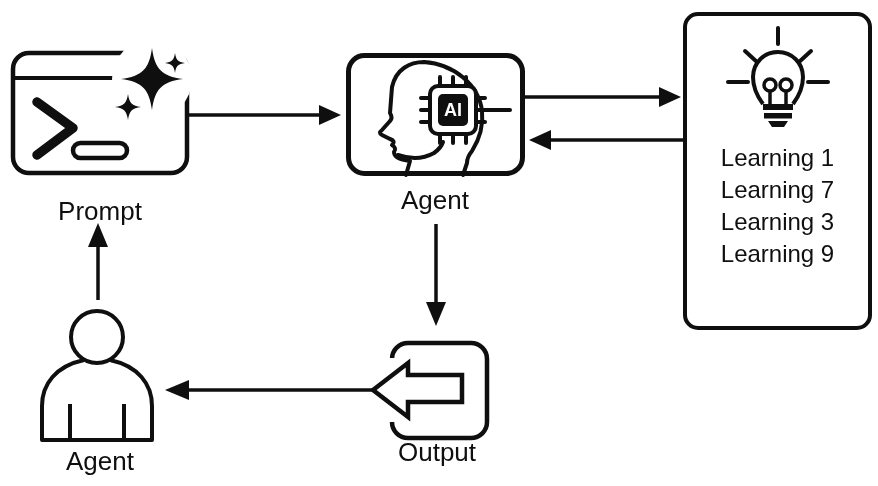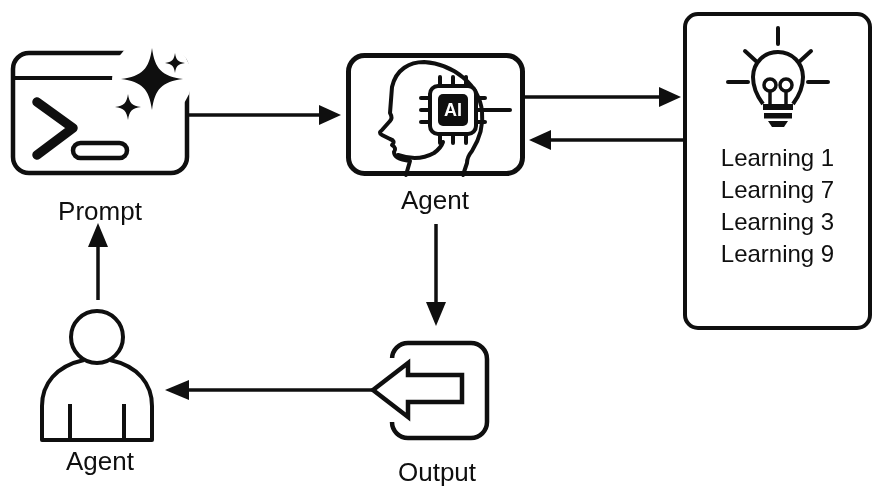--- a/index.html
+++ b/index.html
@@ -126,21 +126,21 @@
       <div class="learn-item">Learning 9</div>
     </div>
   </div>
 
   <div>
     <svg class="node-svg" style="left:350px; top:335px;" width="150" height="112" viewBox="0 0 150 112">
       <rect class="ink-line" stroke-width="4.5" x="42" y="8" width="95" height="95" rx="16"></rect>
       <rect x="36" y="23" width="11" height="64" fill="#ffffff"></rect>
       <path fill="#ffffff" stroke="#0f0f0f" stroke-width="4.5" stroke-linejoin="miter" d="M23 55 L58 28 L58 40 L112 40 L112 67 L58 67 L58 82 Z"></path>
     </svg>
-    <div class="node-label" style="left:437px; top:472px;text-align:center;">Output</div>
+    <div class="node-label" style="left:437px; top:452px;text-align:center;">Output</div>
   </div>
 
   <div>
     <svg class="node-svg" style="left:30px; top:300px;" width="140" height="150" viewBox="0 0 140 150">
       <circle class="ink-line" stroke-width="4" cx="67" cy="37" r="26"></circle>
       <path class="ink-line" stroke-width="4" stroke-linejoin="round" d="M54 60 C26 66 12 84 12 106 L12 140 L122 140 L122 106 C122 84 108 66 80 60"></path>
       <line class="ink-line" stroke-width="4" x1="40" y1="104" x2="40" y2="140"></line>
       <line class="ink-line" stroke-width="4" x1="94" y1="104" x2="94" y2="140"></line>
     </svg>
     <div class="node-label" style="left:100px; top:461px;">Agent</div>

